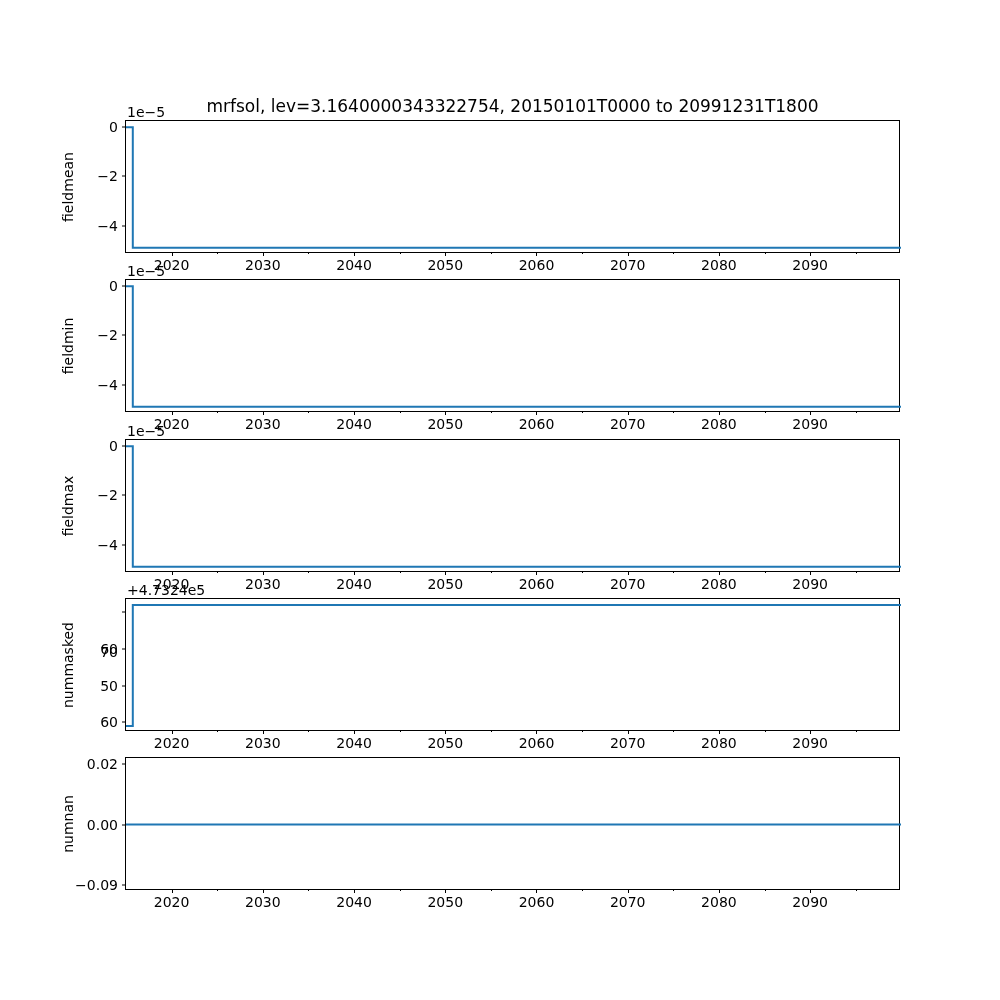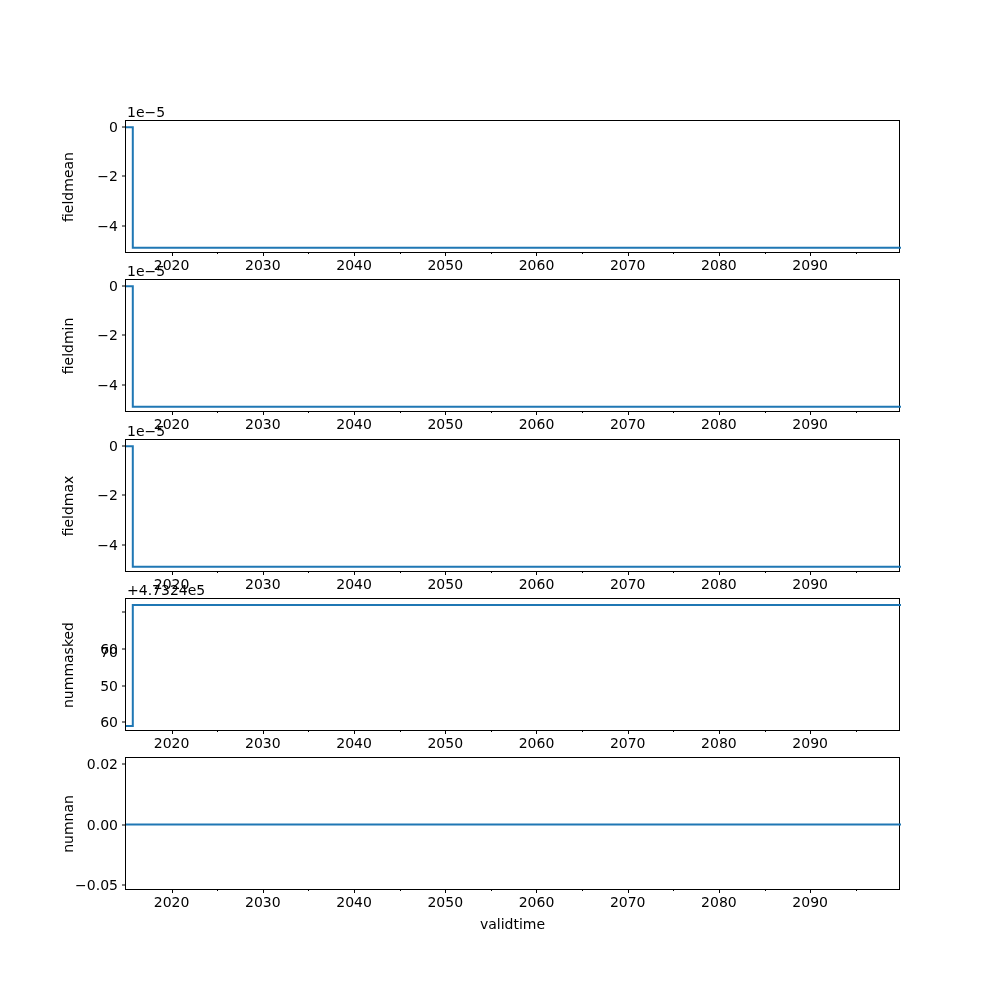--- a/index.html
+++ b/index.html
@@ -95,20 +95,21 @@
     width: 775px;
     text-align: center;
     font-size: 14px;
     color: #000000;
   }
 </style>
 </head>
 <body>
 
 <div id="figure">
+  <div id="title">mrfsol, lev=3.1640000343322754, 20150101T0000 to 20991231T1800</div>
 
   <div class="subplot" style="top:120px">
     <div class="axes">
       <div class="ylabel">fieldmean</div>
       <div class="offset-text">1e−5</div>
     <div class="ytick-mark" style="top: 6.15741px;"></div>
         <div class="ytick-label" style="top: 6.15741px;">0</div>
         <div class="ytick-mark" style="top: 55.4167px;"></div>
         <div class="ytick-label" style="top: 55.4167px;">−2</div>
         <div class="ytick-mark" style="top: 104.676px;"></div>
@@ -267,21 +268,21 @@
 
   <div class="subplot" style="top:757px">
     <div class="axes">
       <div class="ylabel">numnan</div>
       <div class="offset-text"></div>
     <div class="ytick-mark" style="top: 6.04545px;"></div>
         <div class="ytick-label" style="top: 6.04545px;">0.02</div>
         <div class="ytick-mark" style="top: 66.5px;"></div>
         <div class="ytick-label" style="top: 66.5px; text-align: right;">0.00</div>
         <div class="ytick-mark" style="top: 126.955px;"></div>
-        <div class="ytick-label" style="top: 126.955px;">−0.05</div>
+        <div class="ytick-label" style="top: 126.955px;">−0.09</div>
         <div class="xtick-mark major" style="left: 45.6097px;"></div>
         <div class="xtick-label" style="left: 45.6097px;">2020</div>
         <div class="xtick-mark major" style="left: 136.829px;"></div>
         <div class="xtick-label" style="left: 136.829px;">2030</div>
         <div class="xtick-mark major" style="left: 228.048px;"></div>
         <div class="xtick-label" style="left: 228.048px;">2040</div>
         <div class="xtick-mark major" style="left: 319.268px;"></div>
         <div class="xtick-label" style="left: 319.268px;">2050</div>
         <div class="xtick-mark major" style="left: 410.487px;"></div>
         <div class="xtick-label" style="left: 410.487px;">2060</div>
@@ -298,14 +299,13 @@
         <div class="xtick-mark minor" style="left: 456.097px;"></div>
         <div class="xtick-mark minor" style="left: 547.316px;"></div>
         <div class="xtick-mark minor" style="left: 638.536px;"></div>
         <div class="xtick-mark minor" style="left: 729.755px;"></div>
         <svg width="775" height="133">
           <polyline points="0.0,66.5 775.0,66.5" fill="none" stroke="#1f77b4" stroke-width="2" stroke-linejoin="miter"></polyline>
         </svg>
       </div>
   </div>
 
-  <div id="xlabel">validtime</div>
 </div>
 
 </body></html>

